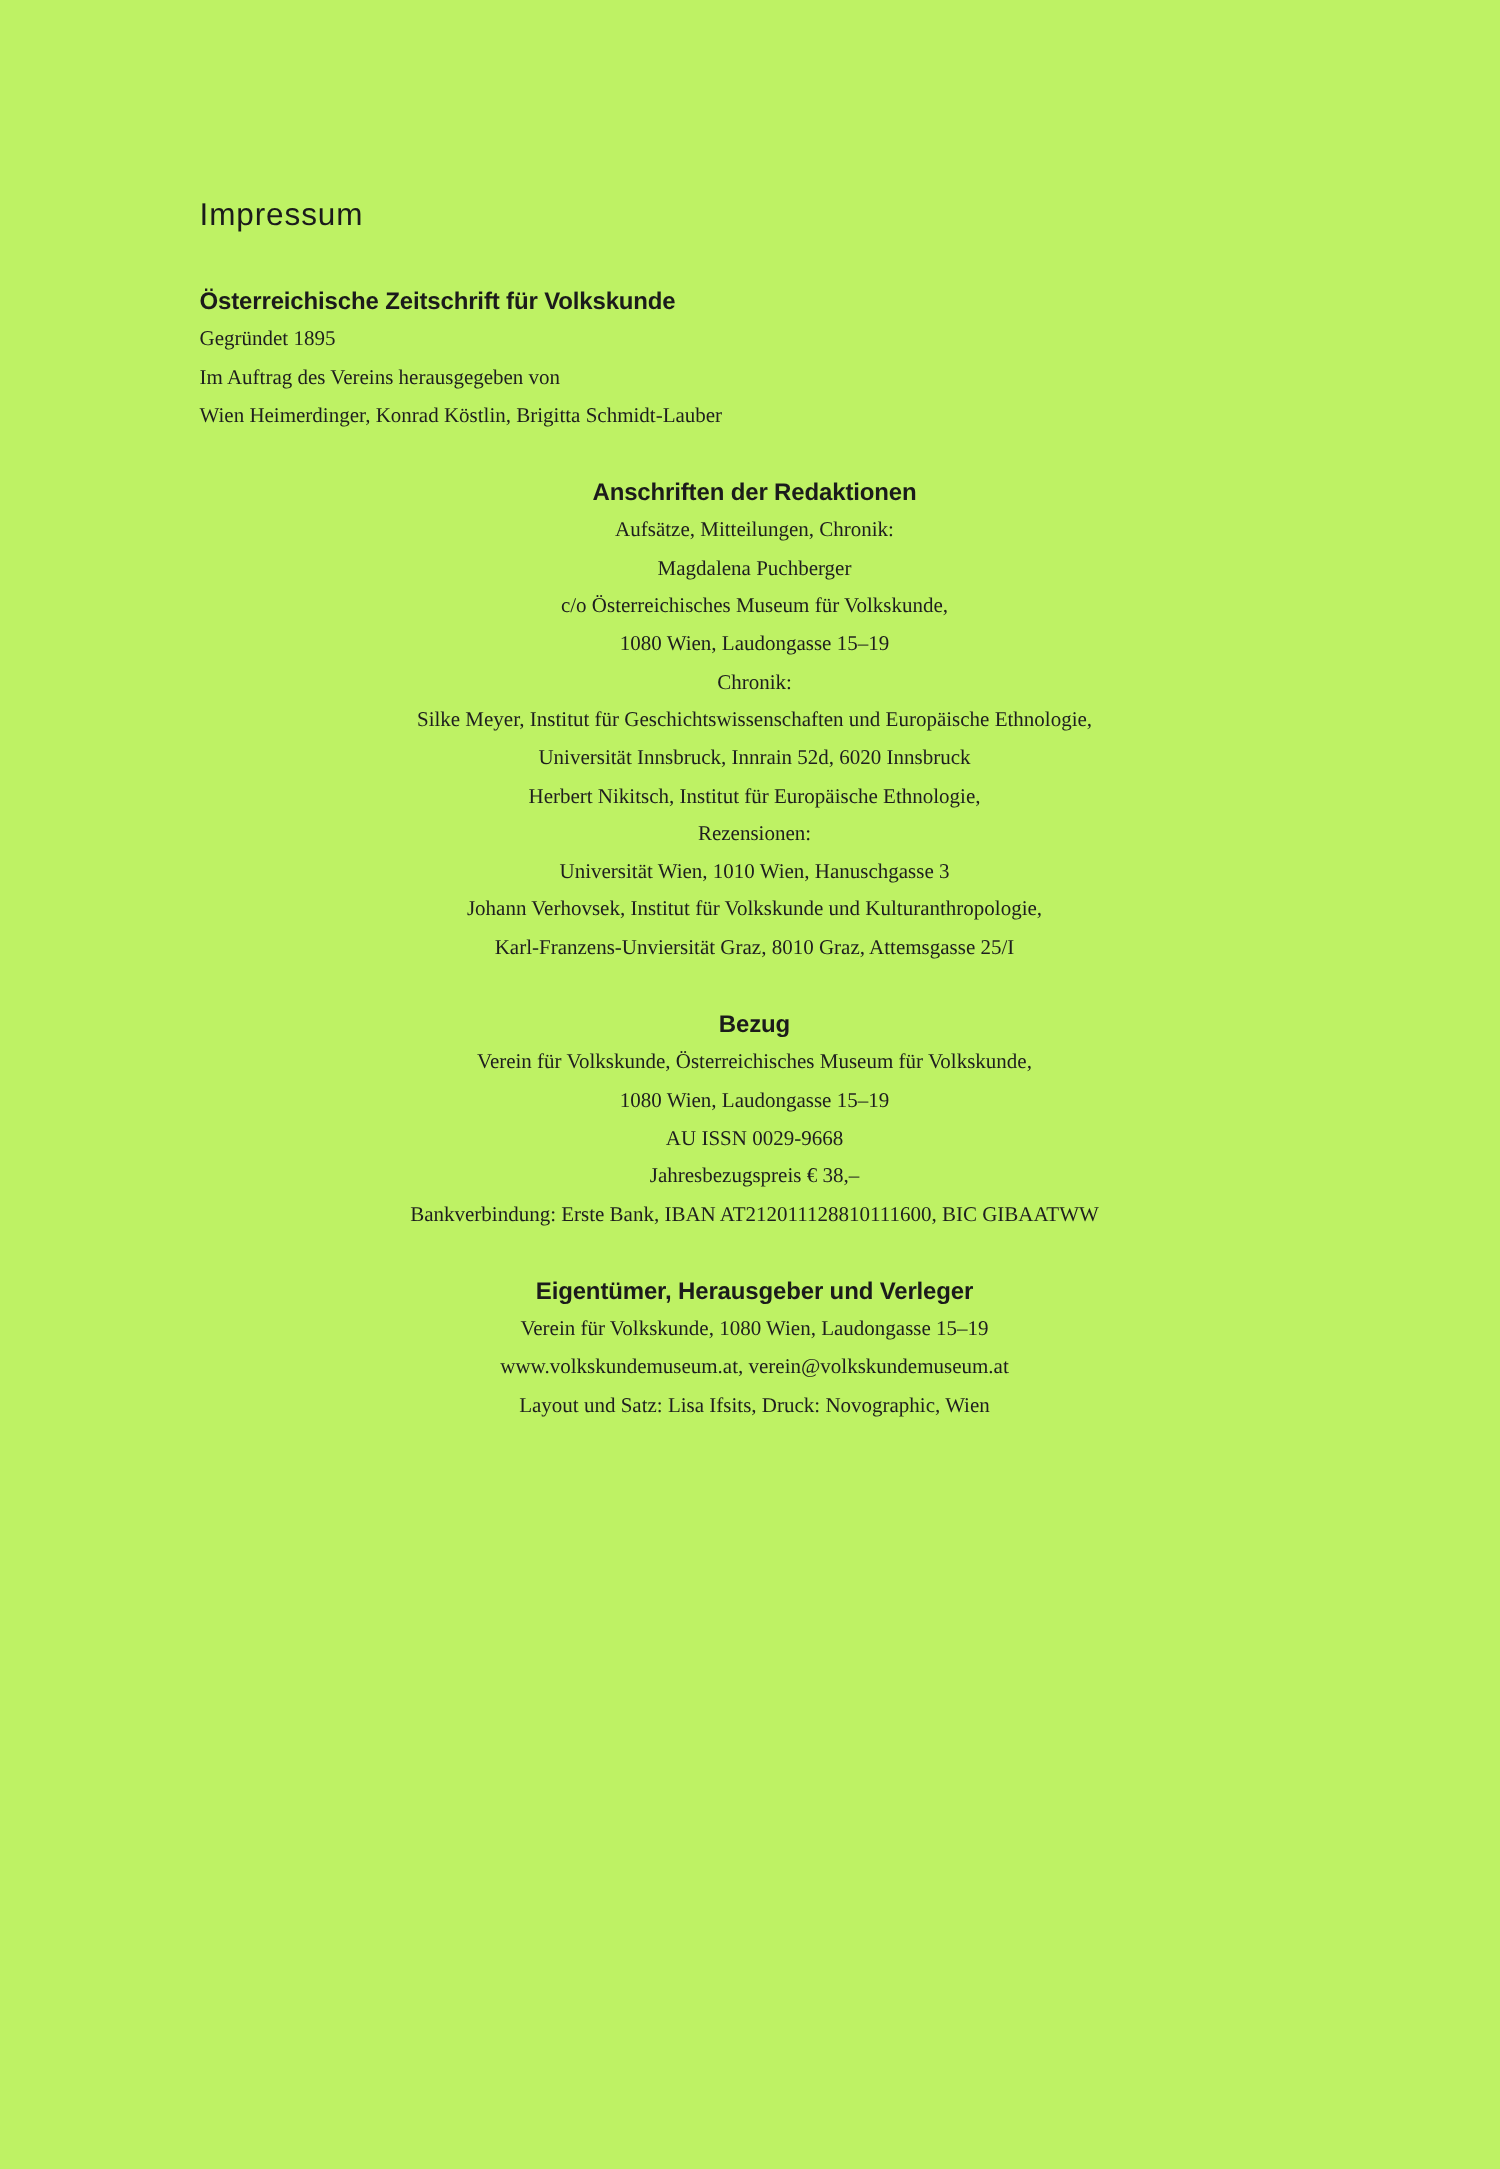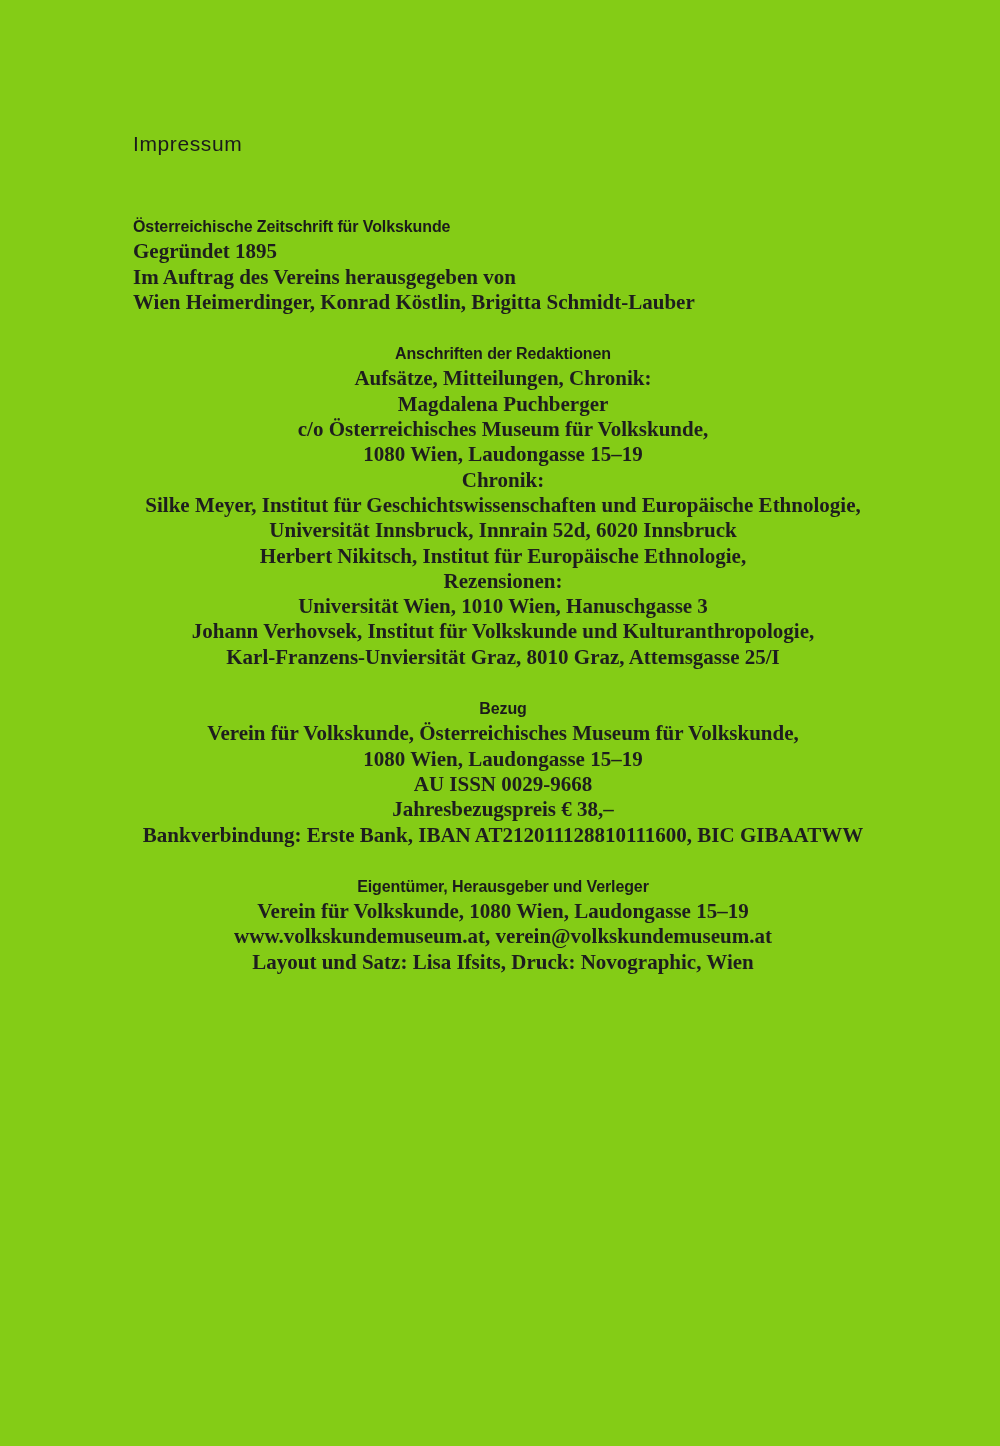--- a/index.html
+++ b/index.html
@@ -4,62 +4,62 @@
 <style>
   html, body {
     margin: 0;
     padding: 0;
     background: #ffffff;
   }
   .page {
     position: relative;
     width: 1000px;
     height: 1446px;
-    background: #84cc16;
+    background: #bef264;
     overflow: hidden;
   }
   .content {
     position: absolute;
     left: 133px;
     top: 131px;
     width: 740px;
     color: #1c1c1c;
   }
   .page-title {
     font-family: "Liberation Sans", "DejaVu Sans", sans-serif;
     font-weight: 400;
     font-size: 21px;
     line-height: 26px;
     letter-spacing: 0.6px;
     color: #1b1b1b;
     margin: 0;
   }
   .sections {
-    margin-top: 57px;
+    margin-top: 32px;
   }
   .section {
     margin: 0;
   }
   .section + .section {
     margin-top: 26px;
     text-align: center;
   }
   .section-heading {
     font-family: "Liberation Sans", "DejaVu Sans", sans-serif;
     font-weight: 600;
     font-size: 16px;
     line-height: 25.3px;
     letter-spacing: -0.1px;
     color: #1b1b1b;
     margin: 0;
   }
   .line {
     font-family: "Liberation Serif", "DejaVu Serif", serif;
-    font-weight: 700;
-    font-size: 21px;
+    font-weight: 400;
+    font-size: 14px;
     line-height: 25.3px;
     color: #1e1e1e;
     white-space: nowrap;
   }
 </style>
 </head>
 <body>
 
 <div class="page">
   <div class="content">

